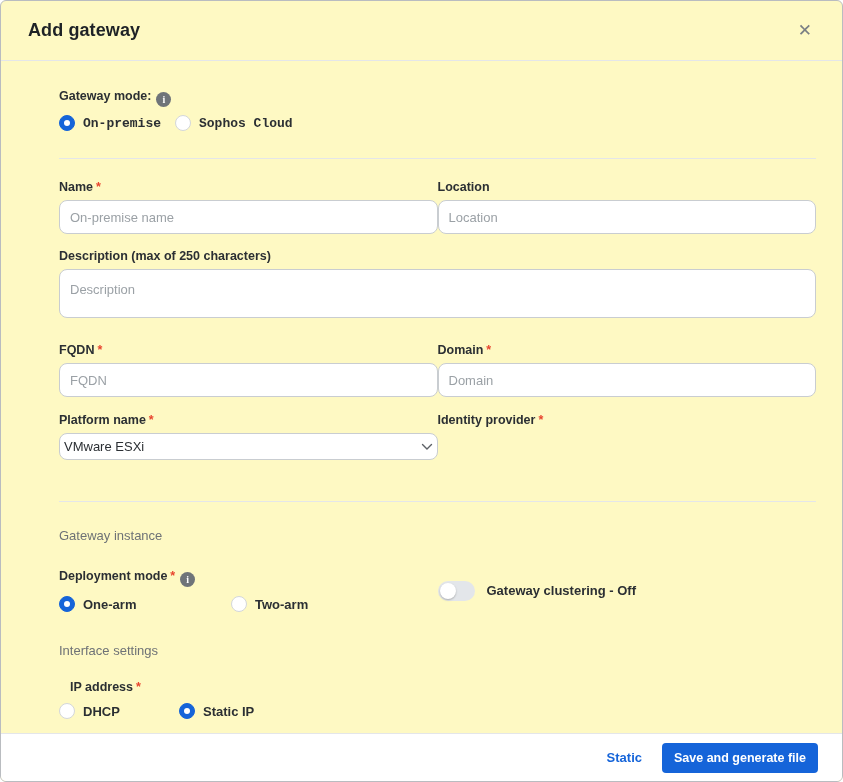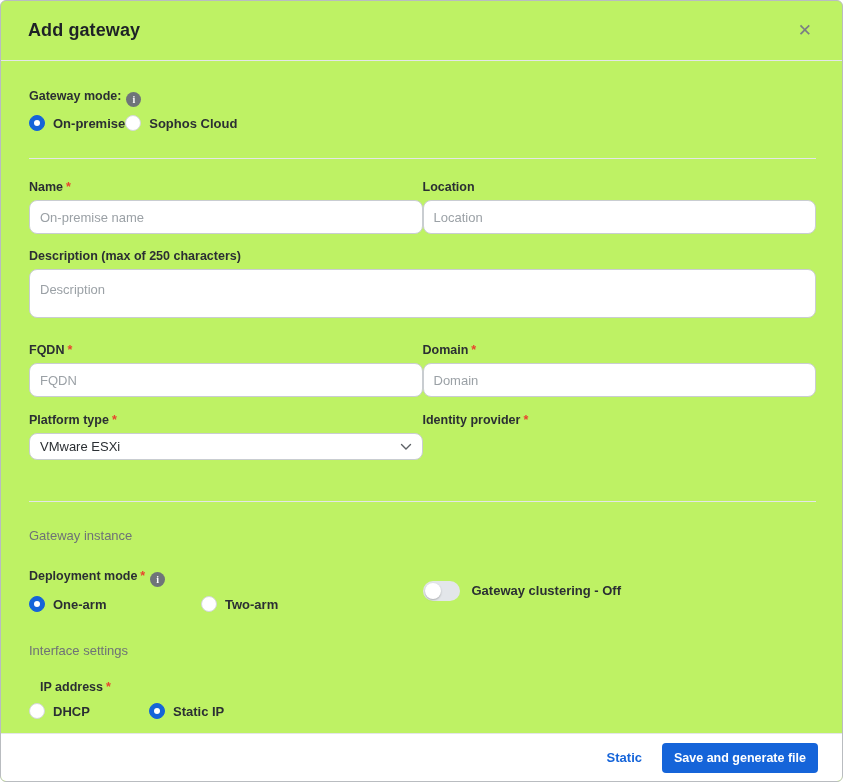--- a/index.html
+++ b/index.html
@@ -3,35 +3,35 @@
 <meta charset="utf-8">
 <style>
   * { margin:0; padding:0; box-sizing:border-box; }
   html,body { background:#fff; }
   body {
     font-family:"Liberation Sans","DejaVu Sans",sans-serif;
     width:843px; height:782px; overflow:hidden;
     color:#2b2f33;
   }
   .modal {
-    position:relative; width:843px; height:782px; background:#bef264;
+    position:relative; width:843px; height:782px; background:#fef9c3;
     border:1px solid #b9bcc0; border-radius:6px; overflow:hidden;
   }
   
   .modal-header {
     height:60px; display:flex; align-items:center; justify-content:space-between;
     padding:0 26px 0 27px; border-bottom:1px solid #e4e6e9;
   }
   .modal-title { font-size:18px; font-weight:bold; color:#1e2226; letter-spacing:.1px; }
   .close-btn {
     background:none; border:none; cursor:pointer; color:#7a7f84;
     font-size:17px; line-height:1; padding:4px;
   }
   
-  .modal-body { padding:28px 26px 0 28px; height:674px; overflow:hidden; }
+  .modal-body { padding:28px 26px 0 28px; height:674px; overflow:hidden;margin-left:30px; }
   .divider { border:none; border-top:1px solid #e4e6e9; height:0; }
 
   .field-label { font-size:12.5px; font-weight:bold; color:#2b2f33; }
   .req { color:var(--required,#e8442e); font-weight:bold; margin-left:3px; }
   .section-label { font-size:13px; color:#6e7276; }
 
   
   .info-icon {
     display:inline-flex; align-items:center; justify-content:center;
     width:15px; height:15px; border-radius:50%; background:#6f7479; color:#fff;
@@ -54,21 +54,21 @@
   
   .text-input, .textarea-input, .select {
     width:100%; border:1px solid #c9cdd1; border-radius:8px; background:#fff;
     font-family:inherit; font-size:13px; color:#2b2f33; outline:none;
   }
   .text-input { height:27px; padding:16px 10px; }
   .text-input::placeholder, .textarea-input::placeholder { color:#9ba1a6; opacity:1; }
   .textarea-input { height:49px; padding:12px 10px; resize:none; }
   .select {
     height:27px; display:flex; align-items:center; justify-content:space-between;
-    padding:0 10px; cursor:pointer;
+    padding:0 4px; cursor:pointer;
   }
   .select-value { font-size:13px; }
   .select-value.placeholder { color:#9ba1a6; }
   .chevron-down { color:#5d6166; display:flex; }
 
   .grid-2 { display:grid; grid-template-columns:1fr 1fr; }
   .label-row { margin-bottom:6px; }
 
   
   .toggle {
@@ -107,21 +107,21 @@
       <span>✕</span>
     </button>
   </div>
 
   <div class="modal-body">
 
     <div>
       <div class="field-label" style="margin-bottom:8px;">
         <span>Gateway mode:</span><span class="info-icon">i</span>
       </div>
-      <div class="radio-row" style="">
+      <div class="radio-row" style="gap:14px;font-family:Liberation Mono, monospace;">
         <label class="radio-item">
           <span class="radio-circle checked"></span>
           <span class="radio-label">On-premise</span>
         </label>
         <label class="radio-item">
           <span class="radio-circle"></span>
           <span class="radio-label">Sophos Cloud</span>
         </label>
       </div>
     </div>
@@ -157,21 +157,21 @@
         <div class="label-row field-label">
           <span>Domain</span><span class="req">*</span>
         </div>
         <input class="text-input" type="text" placeholder="Domain" style="">
       </div>
     </div>
 
     <div class="grid-2" style="margin-top:16px;">
       <div>
         <div class="label-row field-label">
-          <span>Platform type</span><span class="req">*</span>
+          <span>Platform name</span><span class="req">*</span>
         </div>
         <div class="select">
           <span class="select-value">VMware ESXi</span>
           <span class="chevron-down">
             <svg width="12" height="8" viewBox="0 0 12 8">
                 <path d="M1.5 1.5 L6 6 L10.5 1.5" fill="none" stroke="currentColor" stroke-width="1.4" stroke-linecap="round"></path>
               </svg>
           </span>
         </div>
       </div>

